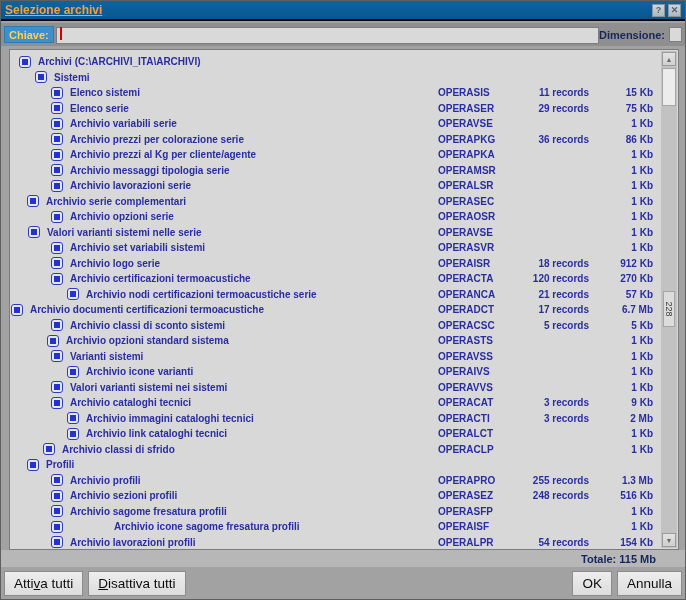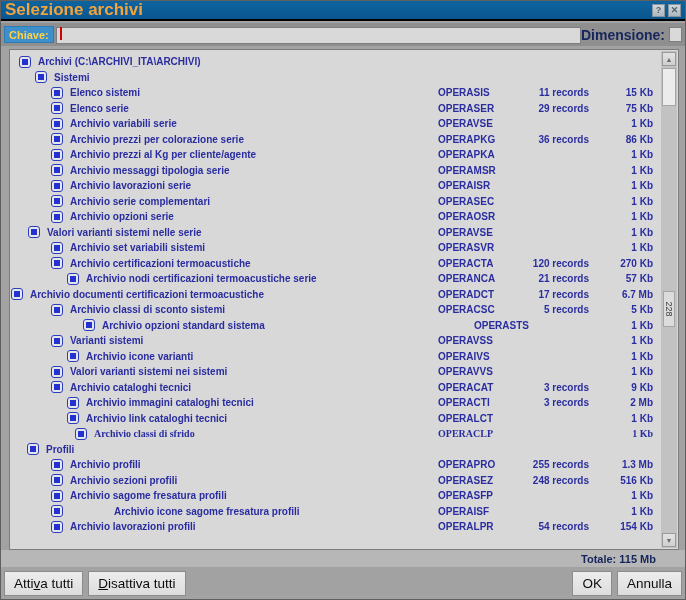--- a/index.html
+++ b/index.html
@@ -14,22 +14,23 @@
 
   
   .titlebar {
     position:absolute; top:0; left:0; right:0; height:20px;
     background:linear-gradient(#0e649f,#09568f);
     display:flex; align-items:center;
     padding:0 4px;
     border-bottom:2px solid #000;
   }
   .titlebar .title {
-    color:#f2a33b; font-size:17px; font-weight:bold;
+    color:#f2a33b; font-size:12px; font-weight:bold;
     flex:1;
+    text-decoration:underline;
   }
   .tb-btn {
     width:13px; height:13px; margin-left:3px;
     background:linear-gradient(#cfd6db,#aeb8c0);
     border:1px solid #8795a0;
     color:#50626e; font-size:9px; font-weight:bold;
     display:flex; align-items:center; justify-content:center;
     line-height:1; cursor:default;
   }
 
@@ -52,21 +53,21 @@
     width:100%; height:17px;
     background:#d9d9d9; border:1px solid #7e7e7e;
     font-family:"Liberation Sans",sans-serif; font-size:11px;
     padding:0 3px;
   }
   .caret {
     position:absolute; left:4px; top:2px; width:2px; height:13px;
     background:#d40000;
   }
   .size-label {
-    margin-left:auto; color:#16265c; font-size:14px; font-weight:bold;
+    margin-left:auto; color:#16265c; font-size:11px; font-weight:bold;
     padding-right:4px;
   }
   .size-input {
     width:13px; height:15px;
     background:#d9d9d9; border:1px solid #7e7e7e;
   }
 
   
   .panel {
     position:absolute; top:48px; left:8px; width:670px; height:501px;
@@ -233,24 +234,24 @@
         </span>
         <span class="lbl">Archivio messaggi tipologia serie</span>
         <span class="code">OPERAMSR</span>
         <span class="size">1 Kb</span>
       </div>
       <div class="row" style="padding-left: 40px;">
         <span class="cb">
           <span class="cb-in"></span>
         </span>
         <span class="lbl">Archivio lavorazioni serie</span>
-        <span class="code">OPERAISR</span>
-        <span class="size">1 Kb</span>
-      </div>
-      <div class="row" style="padding-left: 40px;">
+        <span class="code">OPERALSR</span>
+        <span class="size">1 Kb</span>
+      </div>
+      <div class="row" style="padding-left: 16px;">
         <span class="cb">
           <span class="cb-in"></span>
         </span>
         <span class="lbl">Archivio serie complementari</span>
         <span class="code">OPERASEC</span>
         <span class="size">1 Kb</span>
       </div>
       <div class="row" style="padding-left: 40px;">
         <span class="cb">
           <span class="cb-in"></span>
@@ -267,20 +268,29 @@
         <span class="code">OPERAVSE</span>
         <span class="size">1 Kb</span>
       </div>
       <div class="row" style="padding-left: 40px;">
         <span class="cb">
           <span class="cb-in"></span>
         </span>
         <span class="lbl">Archivio set variabili sistemi</span>
         <span class="code">OPERASVR</span>
         <span class="size">1 Kb</span>
+      </div>
+      <div class="row" style="padding-left: 40px;">
+        <span class="cb">
+          <span class="cb-in"></span>
+        </span>
+        <span class="lbl">Archivio logo serie</span>
+        <span class="code">OPERAISR</span>
+        <span class="recs">18 records</span>
+        <span class="size">912 Kb</span>
       </div>
       <div class="row" style="padding-left: 40px;">
         <span class="cb">
           <span class="cb-in"></span>
         </span>
         <span class="lbl">Archivio certificazioni termoacustiche</span>
         <span class="code">OPERACTA</span>
         <span class="recs">120 records</span>
         <span class="size">270 Kb</span>
       </div>
@@ -304,21 +314,21 @@
       </div>
       <div class="row" style="padding-left: 40px;">
         <span class="cb">
           <span class="cb-in"></span>
         </span>
         <span class="lbl">Archivio classi di sconto sistemi</span>
         <span class="code">OPERACSC</span>
         <span class="recs">5 records</span>
         <span class="size">5 Kb</span>
       </div>
-      <div class="row" style="padding-left: 36px; margin-left: 36px;">
+      <div class="row" style="padding-left: 36px;">
         <span class="cb">
           <span class="cb-in"></span>
         </span>
         <span class="lbl">Archivio opzioni standard sistema</span>
         <span class="code">OPERASTS</span>
         <span class="size">1 Kb</span>
       </div>
       <div class="row" style="padding-left: 40px;">
         <span class="cb">
           <span class="cb-in"></span>
@@ -362,21 +372,21 @@
         <span class="size">2 Mb</span>
       </div>
       <div class="row" style="padding-left: 56px;">
         <span class="cb">
           <span class="cb-in"></span>
         </span>
         <span class="lbl">Archivio link cataloghi tecnici</span>
         <span class="code">OPERALCT</span>
         <span class="size">1 Kb</span>
       </div>
-      <div class="row" style="padding-left: 64px; font-family: Liberation Serif, serif;">
+      <div class="row" style="padding-left: 32px;">
         <span class="cb">
           <span class="cb-in"></span>
         </span>
         <span class="lbl">Archivio classi di sfrido</span>
         <span class="code">OPERACLP</span>
         <span class="size">1 Kb</span>
       </div>
       <div class="row" style="padding-left: 16px;">
         <span class="cb">
           <span class="cb-in"></span>

